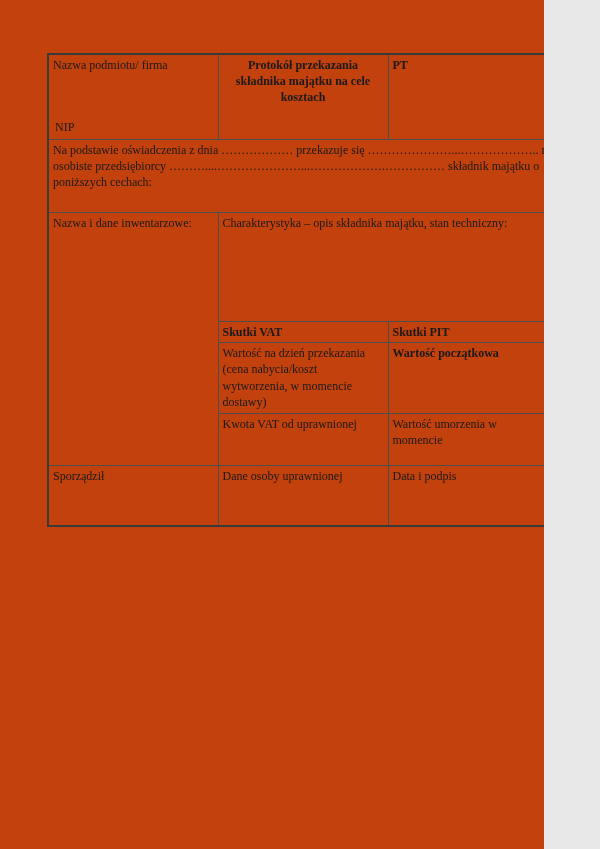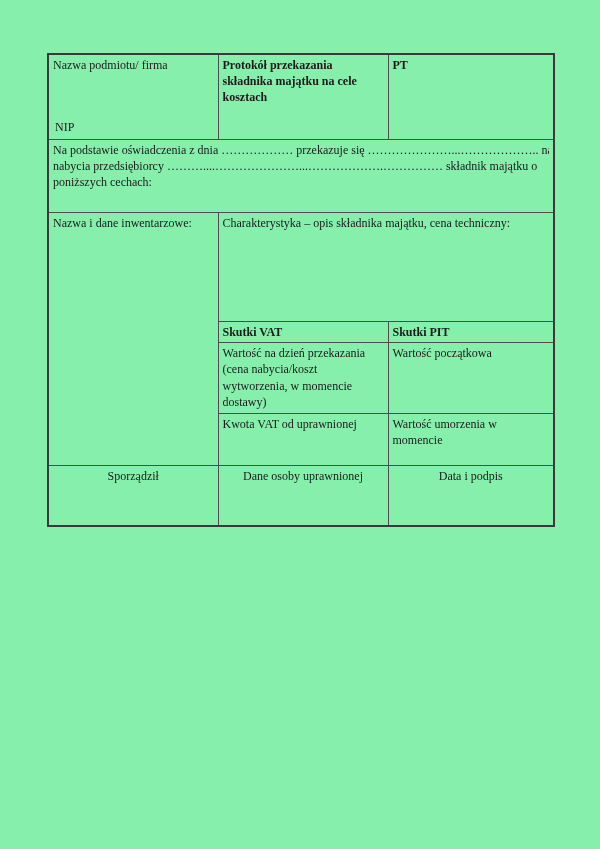--- a/index.html
+++ b/index.html
@@ -1,23 +1,24 @@
 <!DOCTYPE html>
 <html><head>
 <meta charset="utf-8">
 <style>
   html, body { margin: 0; padding: 0; background: #e8e8e8; }
   .page {
     position: relative;
-    width: 600px;
+    width: 516px;
     height: 849px;
-    background: #86efac;
+    background: #c2410c;
     font-family: "Liberation Serif", serif;
     color: #1a1a1a;
     overflow: hidden;
+    padding-left: 28px;
   }
   table.form {
     position: absolute;
     left: 47px;
     top: 53px;
     width: 506px;
     border-collapse: collapse;
     table-layout: fixed;
     border: 2px solid #3a3a3a;
   }
@@ -41,32 +42,33 @@
   .entity-inner {
     height: 78px;
     display: flex;
     flex-direction: column;
     justify-content: space-between;
   }
   .nip { padding-left: 2px; }
   .title-cell {
     font-weight: bold;
     font-size: 14px;
+    text-align: center;
     line-height: 22px;
     padding-top: 3px;
   }
   .code-cell {
     font-weight: bold;
     font-size: 14px;
   }
   .intro-cell { line-height: 24px; }
   .intro-line { white-space: nowrap; overflow: hidden; }
   .bold { font-weight: bold; }
-  .initial-value { font-size: 13.5px; }
-  .center { text-align: center; }
+  .initial-value { font-size: 13.5px; font-weight: bold; }
+  .center { text-align: left; }
 </style>
 </head>
 <body>
 
 <div class="page">
   <table class="form">
     <colgroup>
       <col style="width:170px">
       <col style="width:170px">
       <col style="width:166px">
@@ -82,27 +84,27 @@
       <td class="title-cell">
         <div>Protokół przekazania</div>
         <div>składnika majątku na cele</div>
         <div>kosztach</div>
       </td>
       <td class="code-cell">PT</td>
     </tr>
     <tr class="r2">
       <td class="intro-cell" colspan="3">
         <div class="intro-line">Na podstawie oświadczenia z dnia ……………… przekazuje się …………………...……………….. na cele</div>
-        <div class="intro-line">nabycia przedsiębiorcy ………....…………………...……………….…………… składnik majątku o</div>
+        <div class="intro-line">osobiste przedsiębiorcy ………....…………………...……………….…………… składnik majątku o</div>
         <div class="intro-line">poniższych cechach:</div>
       </td>
     </tr>
     <tr class="r3a">
       <td rowspan="4">Nazwa i dane inwentarzowe:</td>
-      <td colspan="2">Charakterystyka – opis składnika majątku, cena techniczny:</td>
+      <td colspan="2">Charakterystyka – opis składnika majątku, stan techniczny:</td>
     </tr>
     <tr class="r3b">
       <td class="bold">Skutki VAT</td>
       <td class="bold">Skutki PIT</td>
     </tr>
     <tr class="r3c">
       <td>Wartość na dzień przekazania (cena nabycia/koszt wytworzenia, w momencie dostawy)</td>
       <td class="initial-value">Wartość początkowa</td>
     </tr>
     <tr class="r3d">

